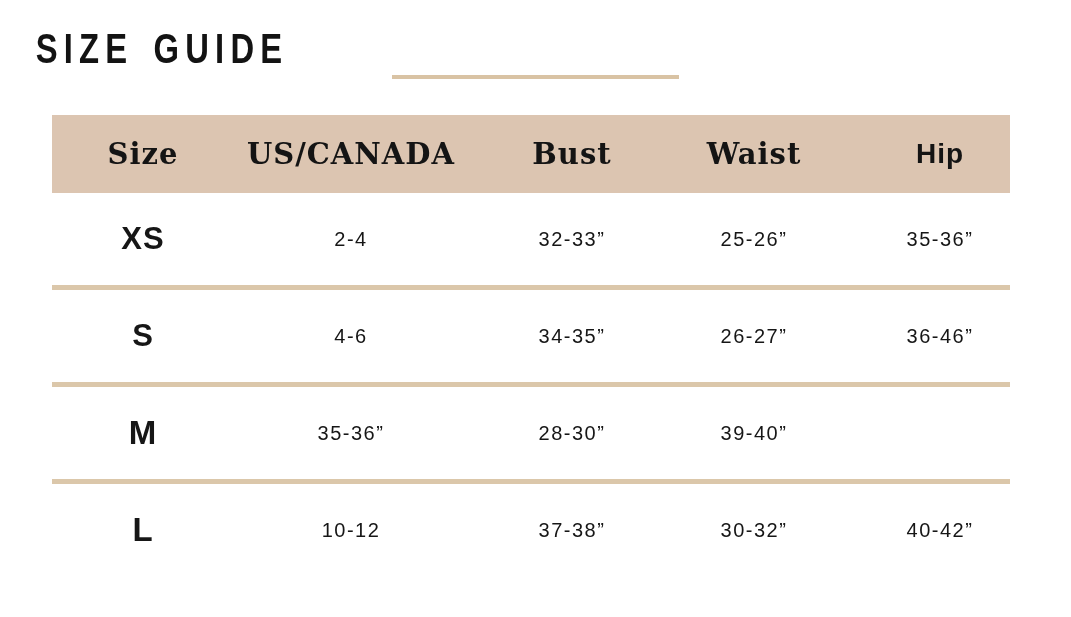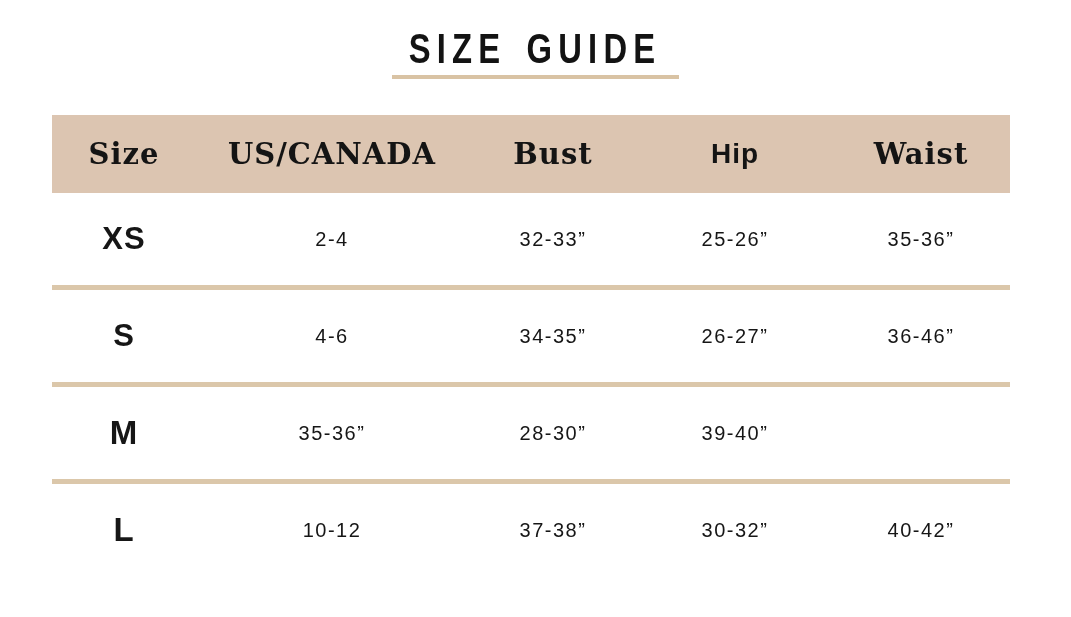--- a/index.html
+++ b/index.html
@@ -16,21 +16,21 @@
   }
   .page {
     position: relative;
     width: 1071px;
     height: 617px;
   }
 
   
   .title-wrap {
     padding-top: 26px;
-    text-align: center;
+    text-align: left;
   }
   .title {
     display: inline-block;
     margin: 0;
     font-family: "Liberation Sans", sans-serif;
     font-weight: bold;
     font-size: 42px;
     line-height: 1.1;
     letter-spacing: 8px;
     word-spacing: 6px;
@@ -48,20 +48,21 @@
 
   
   .size-table {
     margin: 36px 0 0 52px;
     width: 958px;
   }
   .thead, .trow {
     display: grid;
     grid-template-columns: 144px 272px 170px 194px 178px;
     align-items: center;
+    padding-left: 19px;
   }
   .thead {
     height: 78px;
     background: var(--header-bg, #dcc5b1);
   }
   .trow {
     height: 92px;
     background: #ffffff;
   }
   .th, .td {
@@ -110,22 +111,22 @@
     <h1 class="title">SIZE GUIDE</h1>
     <div class="title-underline"></div>
   </header>
 
   <section class="size-table">
 
     <div class="thead">
       <div class="th serif">Size</div>
       <div class="th serif">US/CANADA</div>
       <div class="th serif">Bust</div>
+      <div class="th serif">Waist</div>
       <div class="th sans">Hip</div>
-      <div class="th serif">Waist</div>
     </div>
 
     <div class="trow">
       <div class="td size-label serif">XS</div>
       <div class="td">2-4</div>
       <div class="td">32-33”</div>
       <div class="td">25-26”</div>
       <div class="td">35-36”</div>
     </div>
     <div class="divider"></div>

